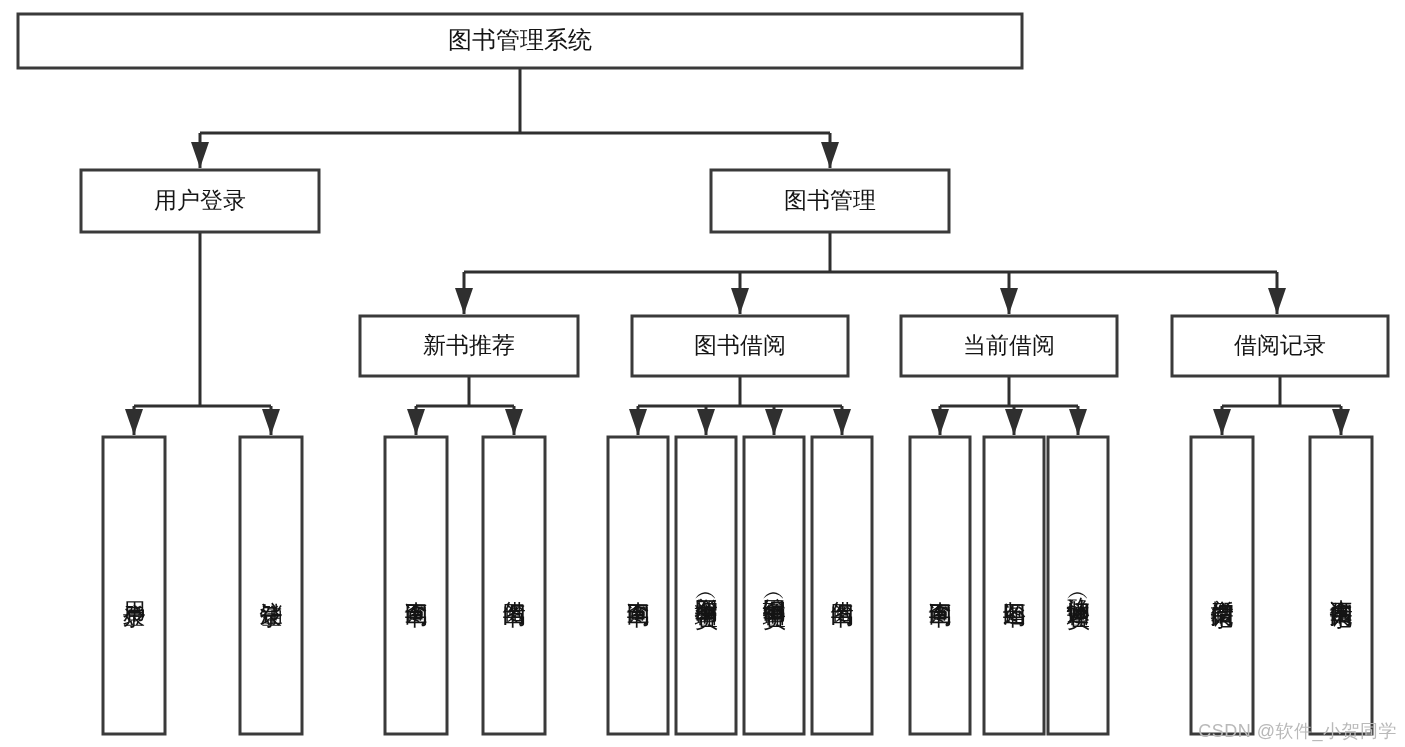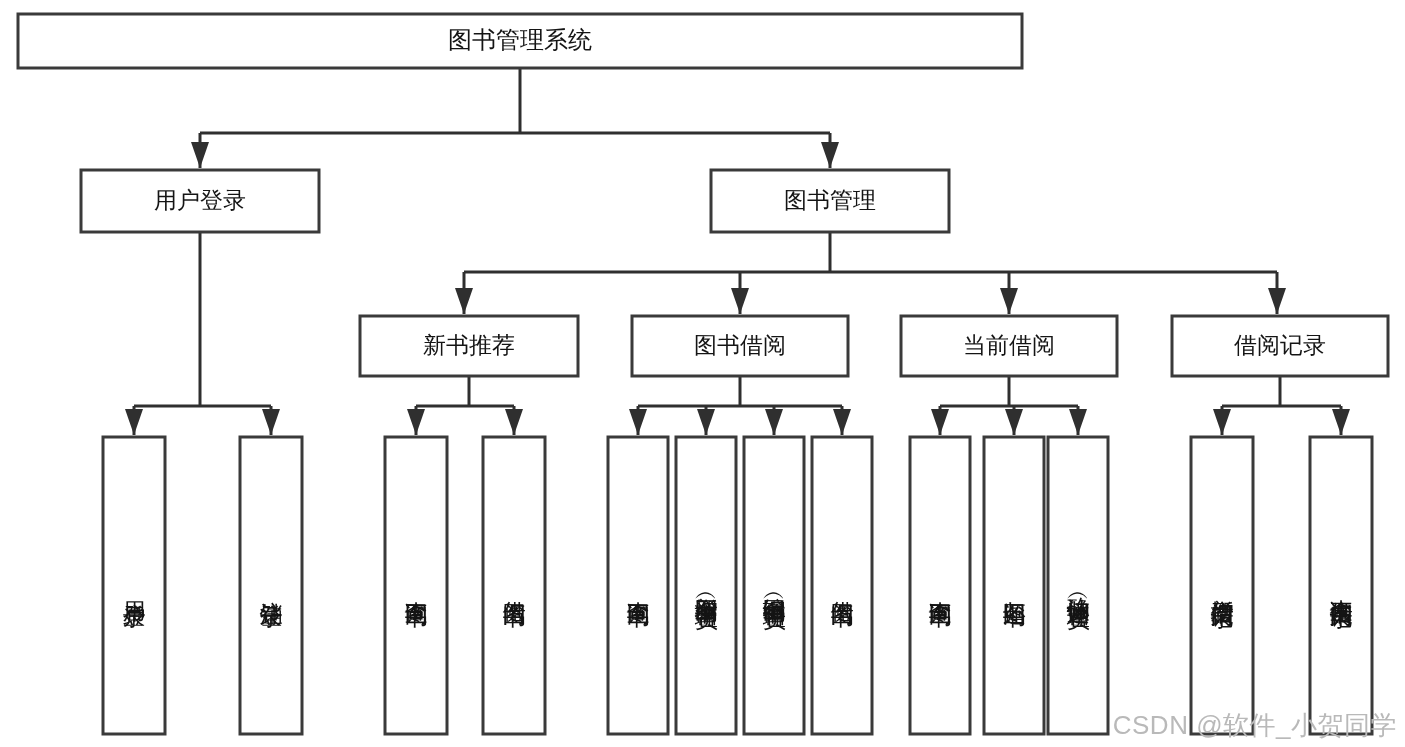--- a/index.html
+++ b/index.html
@@ -67,21 +67,21 @@
     color: #141414;
     letter-spacing: 1.5px;
     white-space: nowrap;
     text-align: center;
   }
   .watermark {
     position: absolute;
     right: 8px;
     bottom: 4px;
     font-family: "Liberation Sans", "DejaVu Sans", sans-serif;
-    font-size: 26px;
+    font-size: 18px;
     color: #b9b9b9;
     letter-spacing: 0.5px;
     white-space: nowrap;
   }
 </style>
 </head>
 <body>
 
 <div id="diagram-root">
   <svg class="diagram-canvas" viewBox="0 0 1405 747" xmlns="http://www.w3.org/2000/svg">

